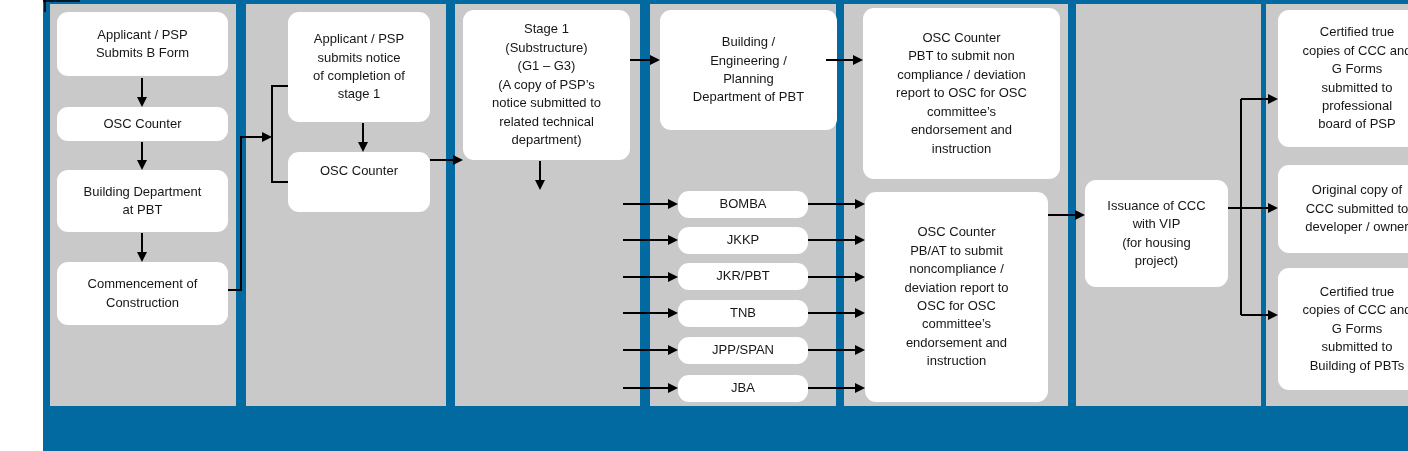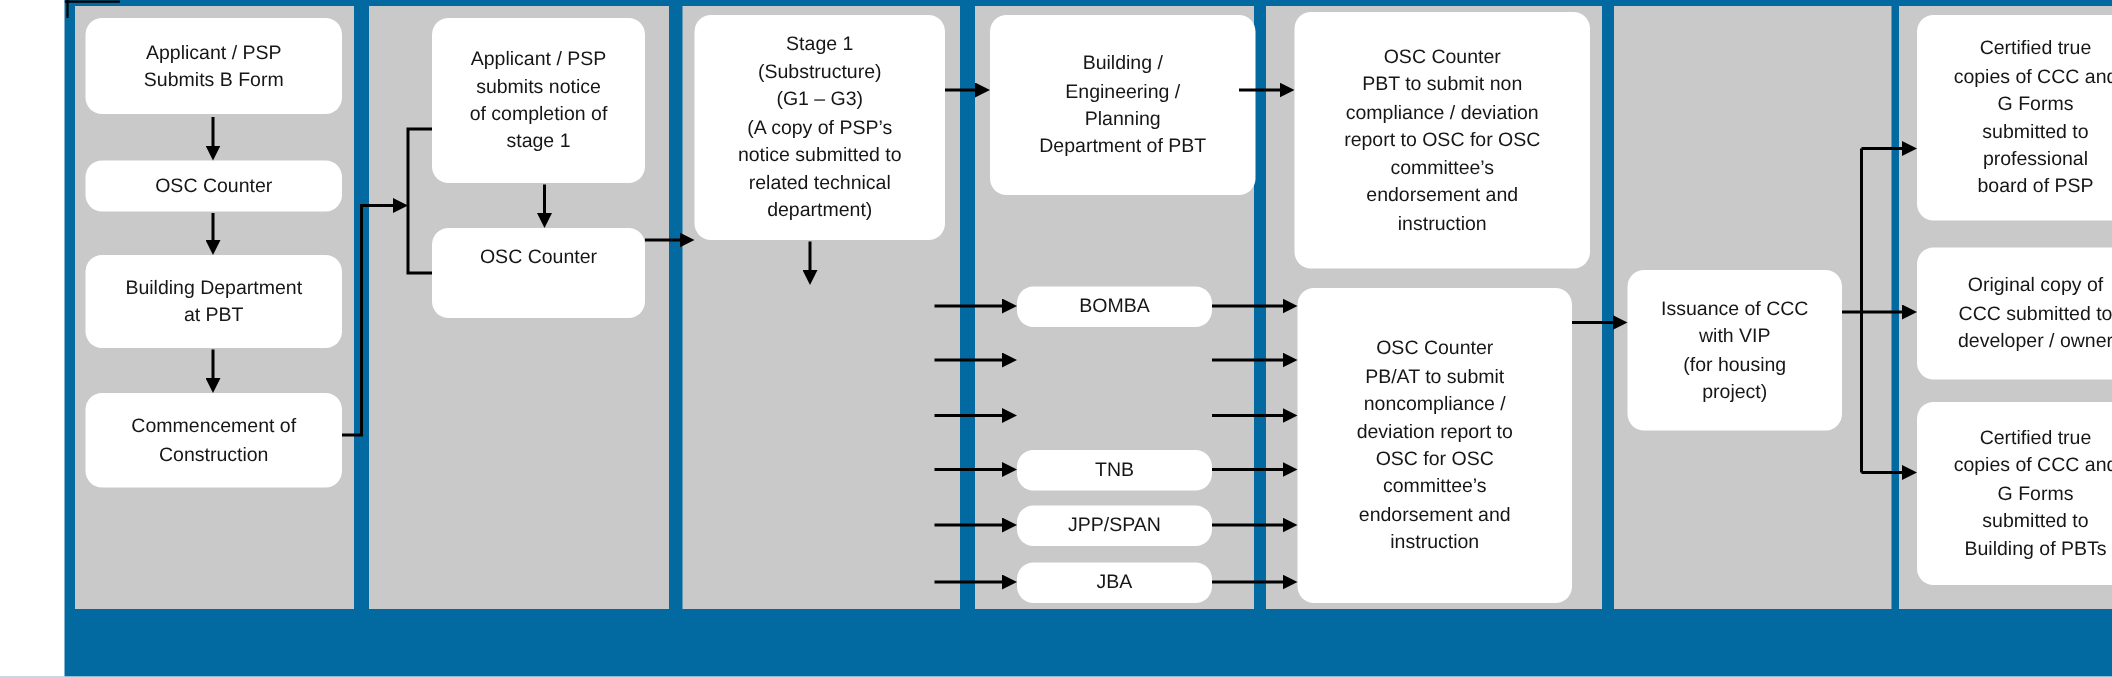--- a/index.html
+++ b/index.html
@@ -68,20 +68,26 @@
     </div>
 
   <div class="box" style="left:617px;top:10px;width:177px;height:120px">
     <span class="t">Building /
 Engineering /
 Planning
 Department of PBT</span>
     </div>
   <div class="box" style="left:635px;top:191px;width:130px;height:27px">
     <span class="t">BOMBA</span>
+    </div>
+  <div class="box" style="left:635px;top:227px;width:130px;height:27px">
+    <span class="t">JKKP</span>
+    </div>
+  <div class="box" style="left:635px;top:263px;width:130px;height:27px">
+    <span class="t">JKR/PBT</span>
     </div>
   <div class="box" style="left:635px;top:300px;width:130px;height:27px">
     <span class="t">TNB</span>
     </div>
   <div class="box" style="left:635px;top:337px;width:130px;height:27px">
     <span class="t">JPP/SPAN</span>
     </div>
   <div class="box" style="left:635px;top:375px;width:130px;height:27px">
     <span class="t">JBA</span>
     </div>

